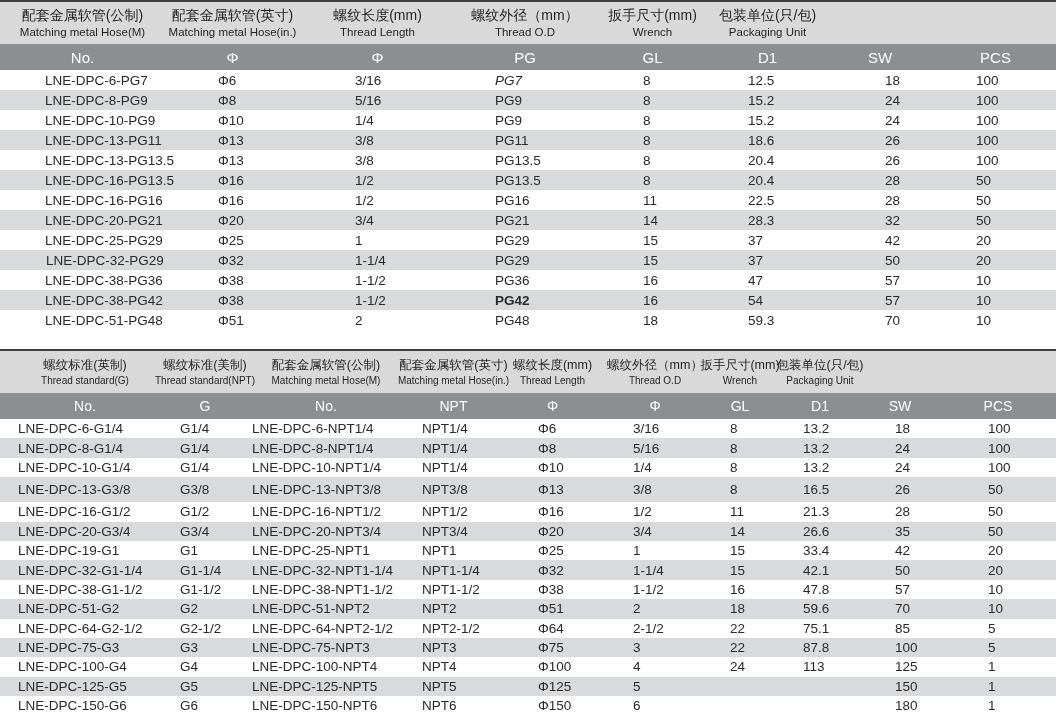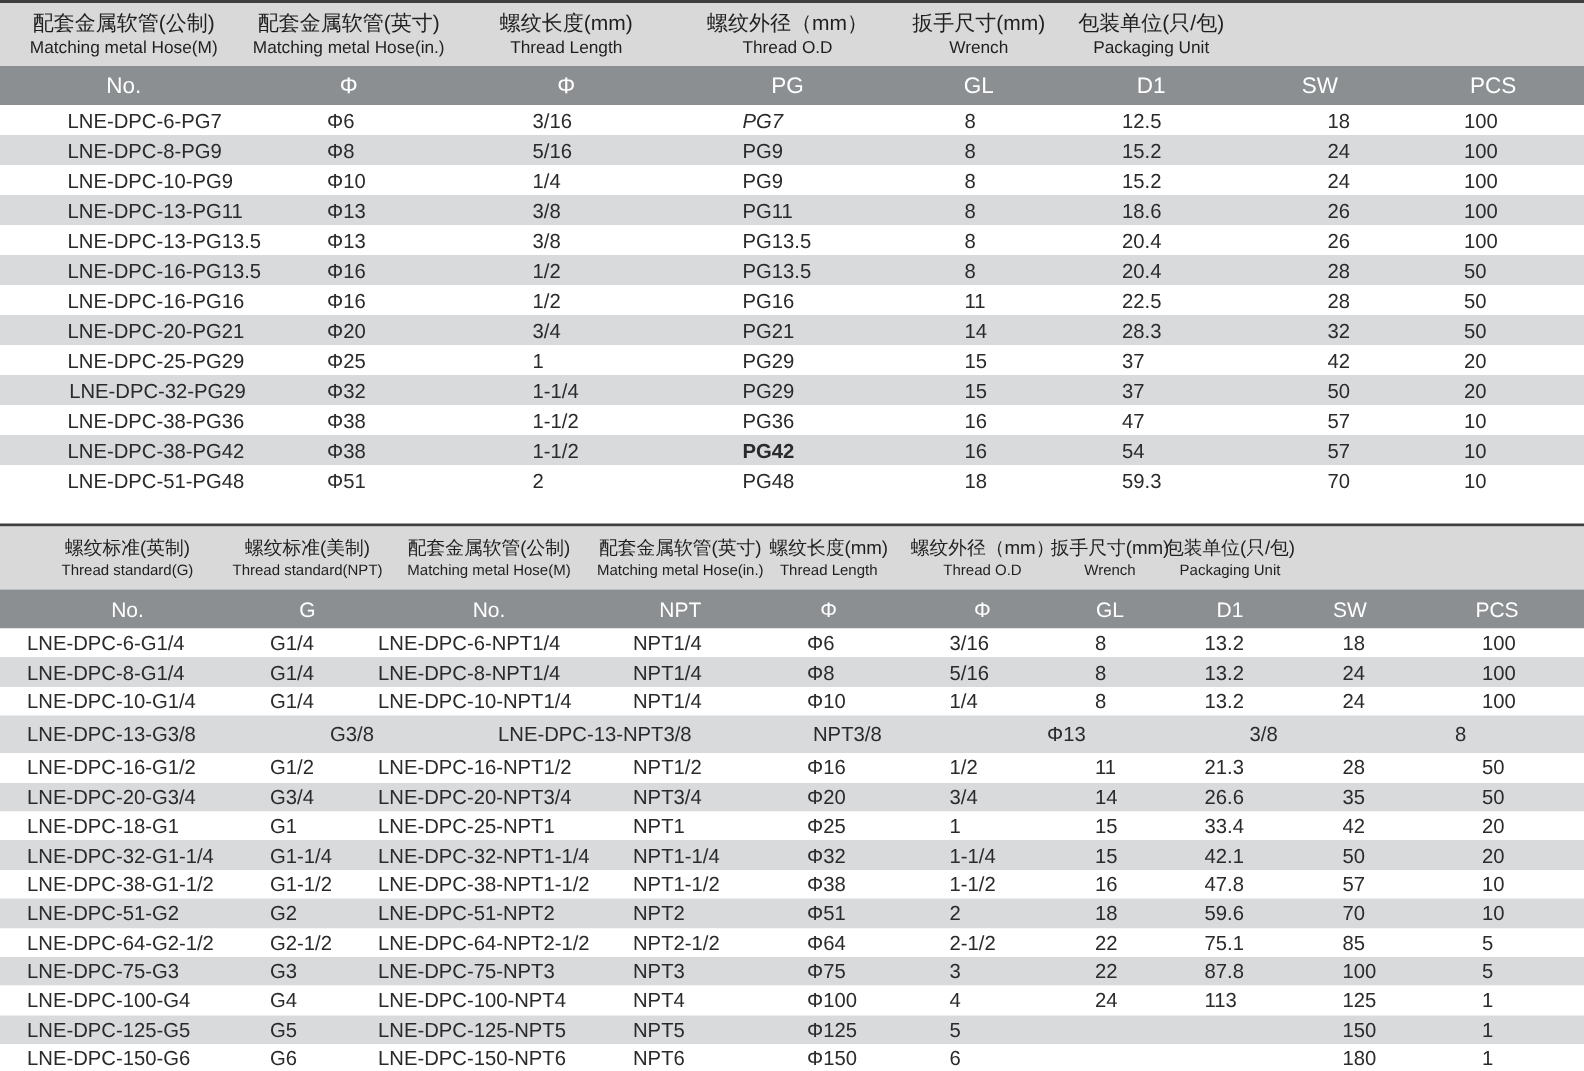--- a/index.html
+++ b/index.html
@@ -285,21 +285,21 @@
           <div class="cell" style="padding-left: 10px;">G1/4</div>
           <div class="cell" style="padding-left: 12px;">LNE-DPC-10-NPT1/4</div>
           <div class="cell" style="padding-left: 10px;">NPT1/4</div>
           <div class="cell" style="padding-left: 43px;">Φ10</div>
           <div class="cell" style="padding-left: 23px;">1/4</div>
           <div class="cell" style="padding-left: 30px;">8</div>
           <div class="cell" style="padding-left: 23px;">13.2</div>
           <div class="cell" style="padding-left: 35px;">24</div>
           <div class="cell" style="padding-left: 48px;">100</div>
         </div>
-        <div class="row alt" style="grid-template-columns: 170px 70px 172px 83px 115px 90px 80px 80px 80px 116px; height: 25px; gap: 40px;">
+        <div class="row alt" style="grid-template-columns: 170px 70px 172px 83px 115px 90px 80px 80px 80px 116px; height: 25px;">
           <div class="cell" style="padding-left: 18px;">LNE-DPC-13-G3/8</div>
           <div class="cell" style="padding-left: 10px;">G3/8</div>
           <div class="cell" style="padding-left: 12px;">LNE-DPC-13-NPT3/8</div>
           <div class="cell" style="padding-left: 10px;">NPT3/8</div>
           <div class="cell" style="padding-left: 43px;">Φ13</div>
           <div class="cell" style="padding-left: 23px;">3/8</div>
           <div class="cell" style="padding-left: 30px;">8</div>
           <div class="cell" style="padding-left: 23px;">16.5</div>
           <div class="cell" style="padding-left: 35px;">26</div>
           <div class="cell" style="padding-left: 48px;">50</div>
@@ -322,21 +322,21 @@
           <div class="cell" style="padding-left: 12px;">LNE-DPC-20-NPT3/4</div>
           <div class="cell" style="padding-left: 10px;">NPT3/4</div>
           <div class="cell" style="padding-left: 43px;">Φ20</div>
           <div class="cell" style="padding-left: 23px;">3/4</div>
           <div class="cell" style="padding-left: 30px;">14</div>
           <div class="cell" style="padding-left: 23px;">26.6</div>
           <div class="cell" style="padding-left: 35px;">35</div>
           <div class="cell" style="padding-left: 48px;">50</div>
         </div>
         <div class="row" style="grid-template-columns: 170px 70px 172px 83px 115px 90px 80px 80px 80px 116px; height: 19.4px;">
-          <div class="cell" style="padding-left: 18px;">LNE-DPC-18-G1</div>
+          <div class="cell" style="padding-left: 18px;">LNE-DPC-19-G1</div>
           <div class="cell" style="padding-left: 10px;">G1</div>
           <div class="cell" style="padding-left: 12px;">LNE-DPC-25-NPT1</div>
           <div class="cell" style="padding-left: 10px;">NPT1</div>
           <div class="cell" style="padding-left: 43px;">Φ25</div>
           <div class="cell" style="padding-left: 23px;">1</div>
           <div class="cell" style="padding-left: 30px;">15</div>
           <div class="cell" style="padding-left: 23px;">33.4</div>
           <div class="cell" style="padding-left: 35px;">42</div>
           <div class="cell" style="padding-left: 48px;">20</div>
         </div>

